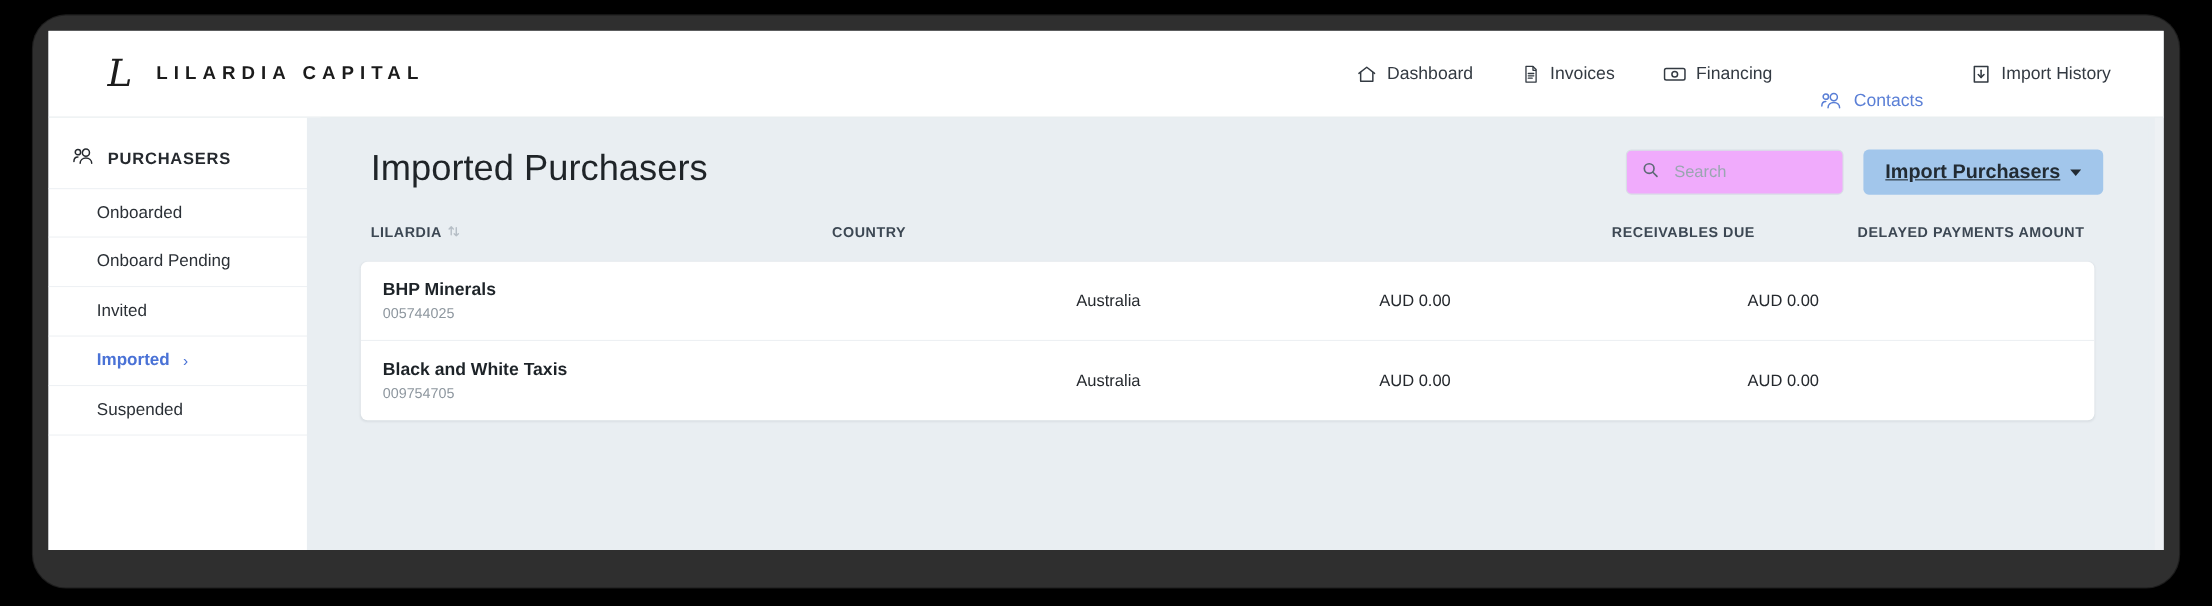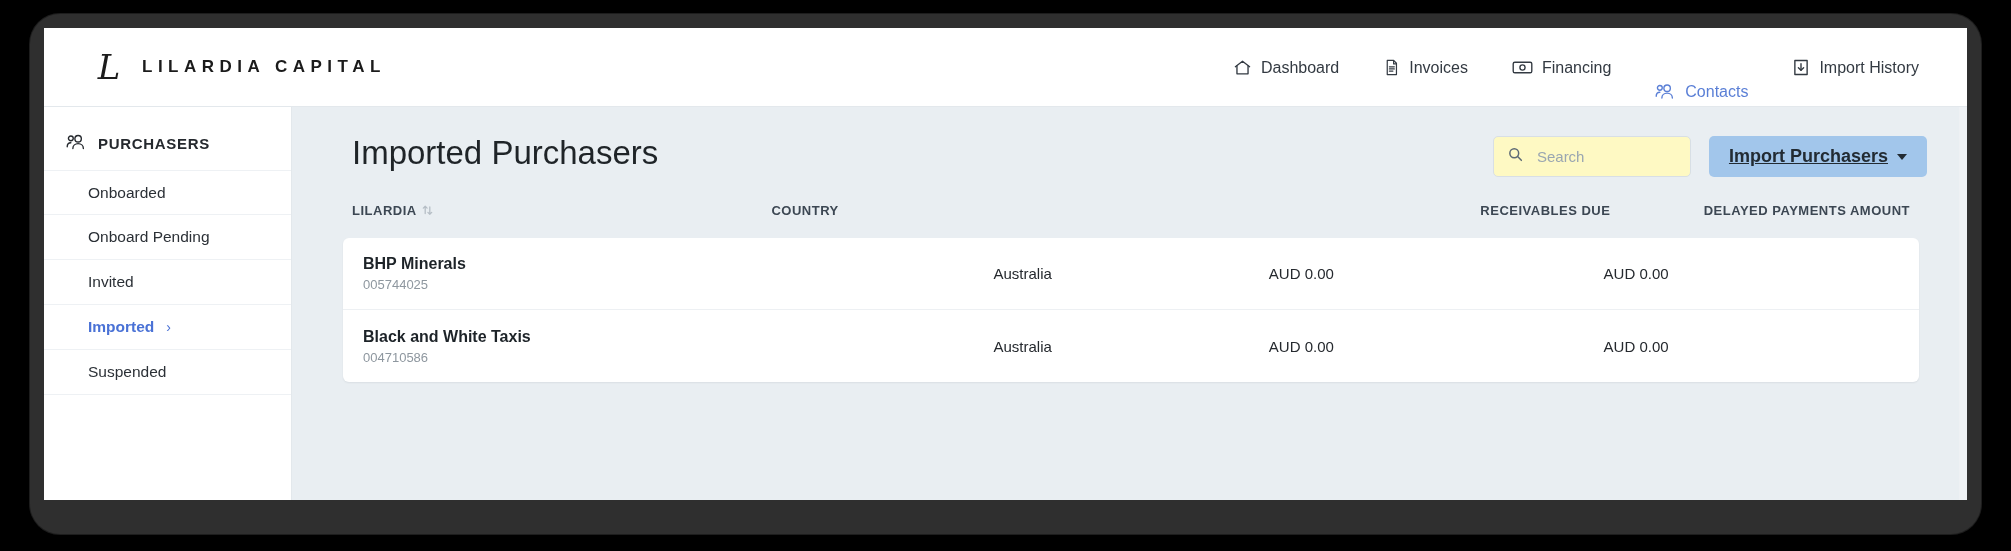--- a/index.html
+++ b/index.html
@@ -98,41 +98,41 @@
     color: #2b3036;
     border-bottom: 1px solid #eef1f4;
     cursor: pointer;
   }
   .side-item:first-child { border-top: 1px solid #eef1f4; }
   .side-item.active { color: #4a72d6; font-weight: bold; }
   .side-item .chev { margin-left: 12px; font-size: 14px; font-weight: normal; }
 
   
   .main {
-    position: absolute; left: 250px; top: 79px;
+    position: absolute; left: 235px; top: 79px;
     width: 1674px; height: 416px;
     background: #e9eef2;
     overflow: hidden;
   }
   .main-head {
     position: relative;
     height: 88px;
     display: flex; align-items: center;
   }
   .page-title {
     position: absolute; left: 58px; top: 27px;
     font-size: 33px; color: #1f2428; font-weight: normal;
   }
   .head-actions {
     position: absolute; right: 41px; top: 29px;
     display: flex; align-items: center; gap: 18px;
   }
   .search-box {
     width: 198px; height: 41px;
-    background: #fef9c3;
+    background: #f0abfc;
     border: 1px solid #d8dfe5;
     border-radius: 5px;
     display: flex; align-items: center;
     padding-left: 14px;
   }
   .search-box input {
     border: none; outline: none;
     margin-left: 14px;
     font-family: "Liberation Sans", sans-serif;
     font-size: 15px;
@@ -366,21 +366,21 @@
             <span class="amount">AUD 0.00</span>
           </div>
           <div class="cell c-delay">
             <span class="amount">AUD 0.00</span>
           </div>
         </div>
 
         <div class="row">
           <div class="cell c-company">
             <div class="co-name">Black and White Taxis</div>
-            <div class="co-id">004710586</div>
+            <div class="co-id">009754705</div>
           </div>
           <div class="cell c-country">
             <span class="cell-text">Australia</span>
           </div>
           <div class="cell c-recv">
             <span class="amount">AUD 0.00</span>
           </div>
           <div class="cell c-delay">
             <span class="amount">AUD 0.00</span>
           </div>

